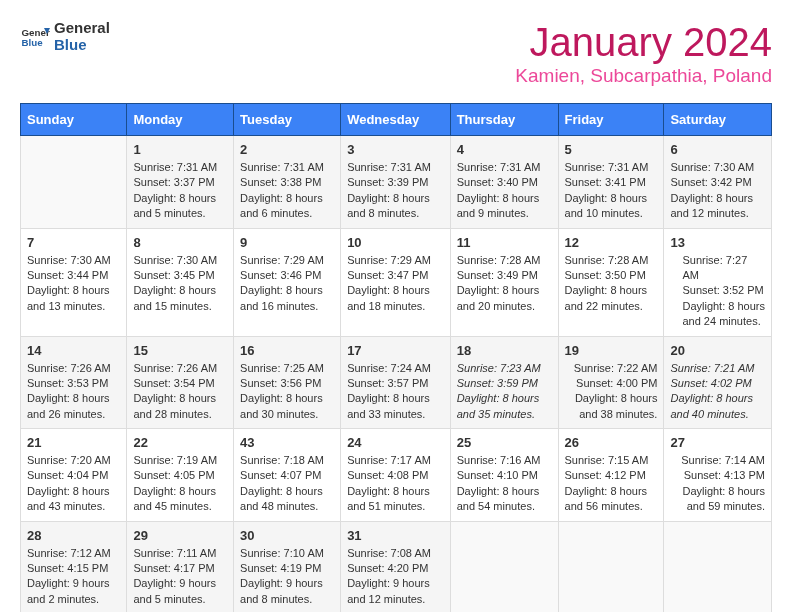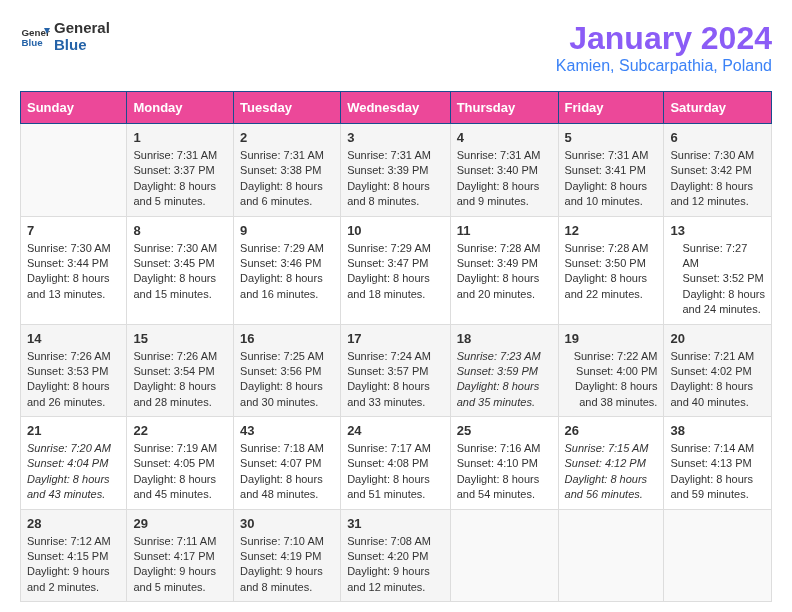--- a/index.html
+++ b/index.html
@@ -22,35 +22,35 @@
       gap: 4px;
     }
     .logo-icon {
       width: 30px;
       height: 30px;
     }
     .title-area {
       text-align: right;
     }
     .month-title {
-      font-size: 32px;
-      font-weight: bold;
-      color: #8b5cf6;
+      font-size: 40px;
+      font-weight: normal;
+      color: #be185d;
     }
     .location-title {
-      font-size: 16px;
-      color: #3b82f6;
+      font-size: 19px;
+      color: #ec4899;
     }
     table {
       width: 100%;
       border-collapse: collapse;
       font-size: 11px;
     }
     thead tr {
-      background-color: #ec4899;
+      background-color: #3b82f6;
       color: white;
     }
     thead th {
       padding: 8px 6px;
       text-align: left;
       font-size: 13px;
       font-weight: bold;
       border: 1px solid #1a4d8f;
     }
     tbody tr {
@@ -249,30 +249,30 @@
         </td>
         <td>
           <div class="day-number">19</div>
           <div class="day-info" style="white-space: pre-line; text-align: right;">Sunrise: 7:22 AM
 Sunset: 4:00 PM
 Daylight: 8 hours
 and 38 minutes.</div>
         </td>
         <td>
           <div class="day-number">20</div>
-          <div class="day-info" style="white-space: pre-line;">Sunrise: 7:21 AM
+          <div class="day-info" style="white-space: pre-line; font-style: italic;">Sunrise: 7:21 AM
 Sunset: 4:02 PM
 Daylight: 8 hours
 and 40 minutes.</div>
         </td>
       </tr>
       <tr>
         <td>
           <div class="day-number">21</div>
-          <div class="day-info" style="white-space: pre-line; font-style: italic;">Sunrise: 7:20 AM
+          <div class="day-info" style="white-space: pre-line;">Sunrise: 7:20 AM
 Sunset: 4:04 PM
 Daylight: 8 hours
 and 43 minutes.</div>
         </td>
         <td>
           <div class="day-number">22</div>
           <div class="day-info" style="white-space: pre-line;">Sunrise: 7:19 AM
 Sunset: 4:05 PM
 Daylight: 8 hours
 and 45 minutes.</div>
@@ -293,28 +293,28 @@
         </td>
         <td>
           <div class="day-number">25</div>
           <div class="day-info" style="white-space: pre-line;">Sunrise: 7:16 AM
 Sunset: 4:10 PM
 Daylight: 8 hours
 and 54 minutes.</div>
         </td>
         <td>
           <div class="day-number">26</div>
-          <div class="day-info" style="white-space: pre-line; font-style: italic;">Sunrise: 7:15 AM
+          <div class="day-info" style="white-space: pre-line;">Sunrise: 7:15 AM
 Sunset: 4:12 PM
 Daylight: 8 hours
 and 56 minutes.</div>
         </td>
         <td>
-          <div class="day-number">38</div>
-          <div class="day-info" style="white-space: pre-line;">Sunrise: 7:14 AM
+          <div class="day-number">27</div>
+          <div class="day-info" style="white-space: pre-line; text-align: right;">Sunrise: 7:14 AM
 Sunset: 4:13 PM
 Daylight: 8 hours
 and 59 minutes.</div>
         </td>
       </tr>
       <tr>
         <td>
           <div class="day-number">28</div>
           <div class="day-info" style="white-space: pre-line;">Sunrise: 7:12 AM
 Sunset: 4:15 PM

